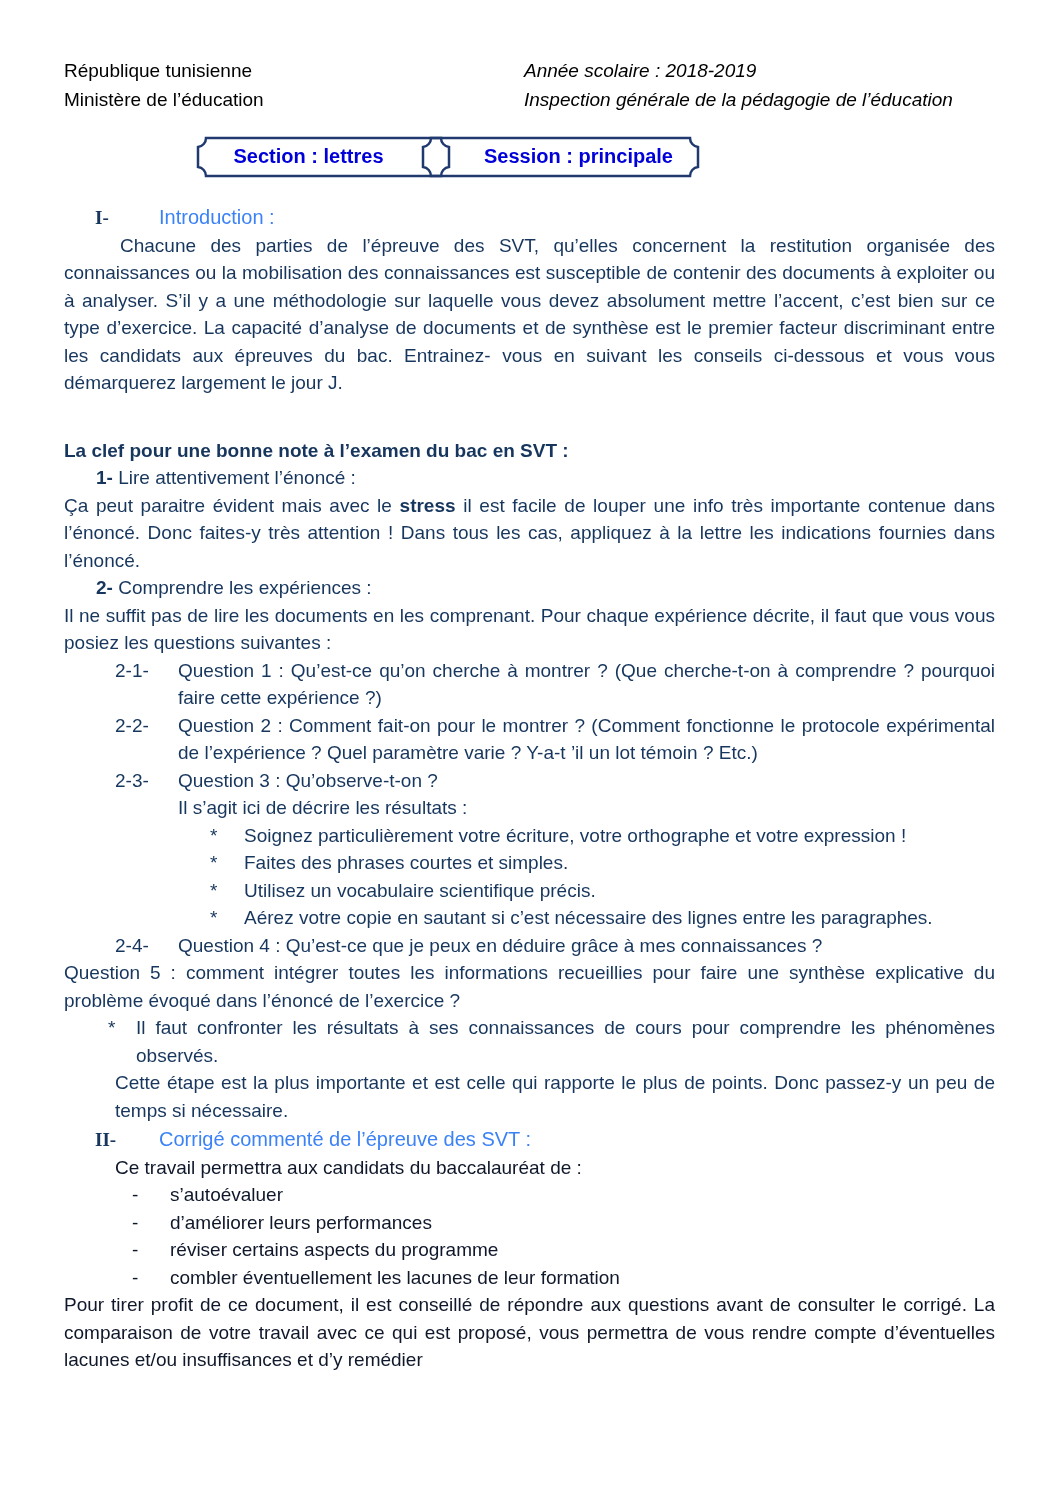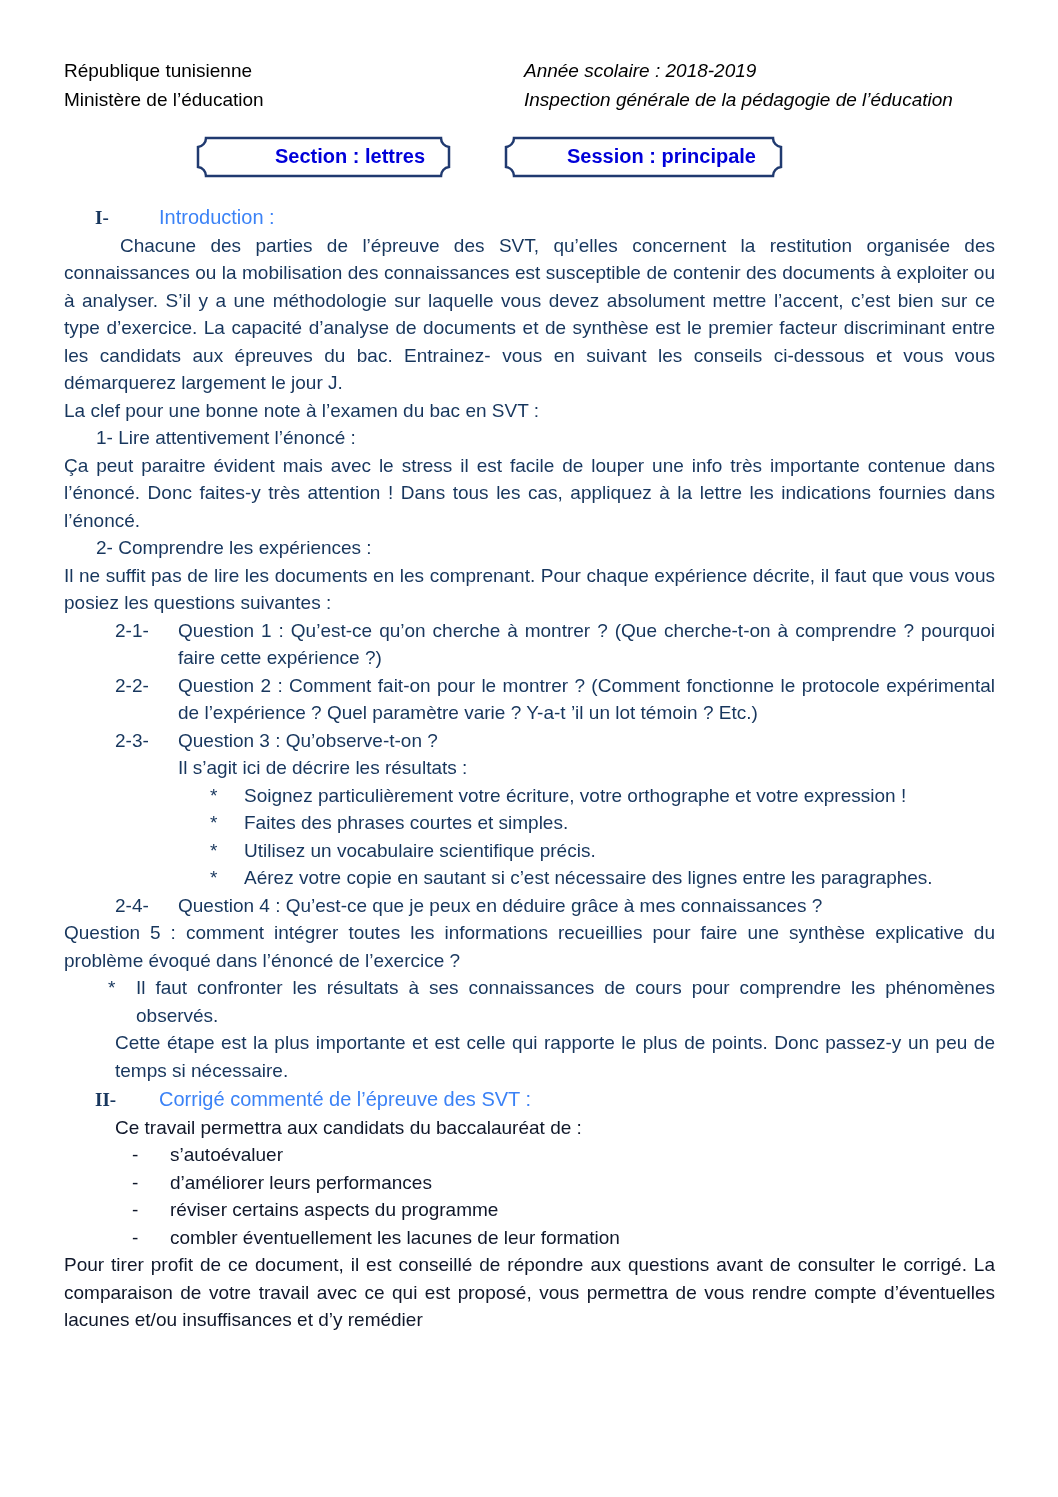--- a/index.html
+++ b/index.html
@@ -10,29 +10,29 @@
     padding:56px 63px 0 64px;
     background:#ffffff;
     font-family:"Liberation Sans","DejaVu Sans",sans-serif;
     font-size:19px;
     line-height:27.5px;
     color:#17365D;
     overflow:hidden;
   }
   p{margin:0;}
   .just{text-align:justify;}
-  .b{font-weight:400;}
+  .b{font-weight:700;margin-top:40px;}
   
   .hdr{display:flex;color:#000000;line-height:29px;gap:44px;}
   .hdr-left{width:416px;flex-shrink:0;}
   .hdr-right{flex:1;font-style:italic;}
   
   .badges{display:flex;margin-top:22px;height:42px;}
   .badge{position:relative;display:flex;align-items:center;justify-content:center;height:42px;}
-  .badge-section{width:308px;margin-left:132px;}
+  .badge-section{width:225px;margin-left:132px;}
   .badge-session{width:315px;}
   .badge svg{position:absolute;left:0;top:0;}
   .badge-label{position:relative;font-weight:700;font-size:20px;color:#0000D9;}
   
   .roman-line{margin-left:31px;}
   .s1{margin-top:26px;}
   .s2{margin-top:2px;}
   .roman{font-family:"Liberation Serif","DejaVu Serif",serif;font-weight:700;display:inline-block;width:64px;font-size:19px;color:#17365D;}
   .red-title{color:#3b82f6;font-size:20px;}
   .first-indent{text-indent:56px;}

